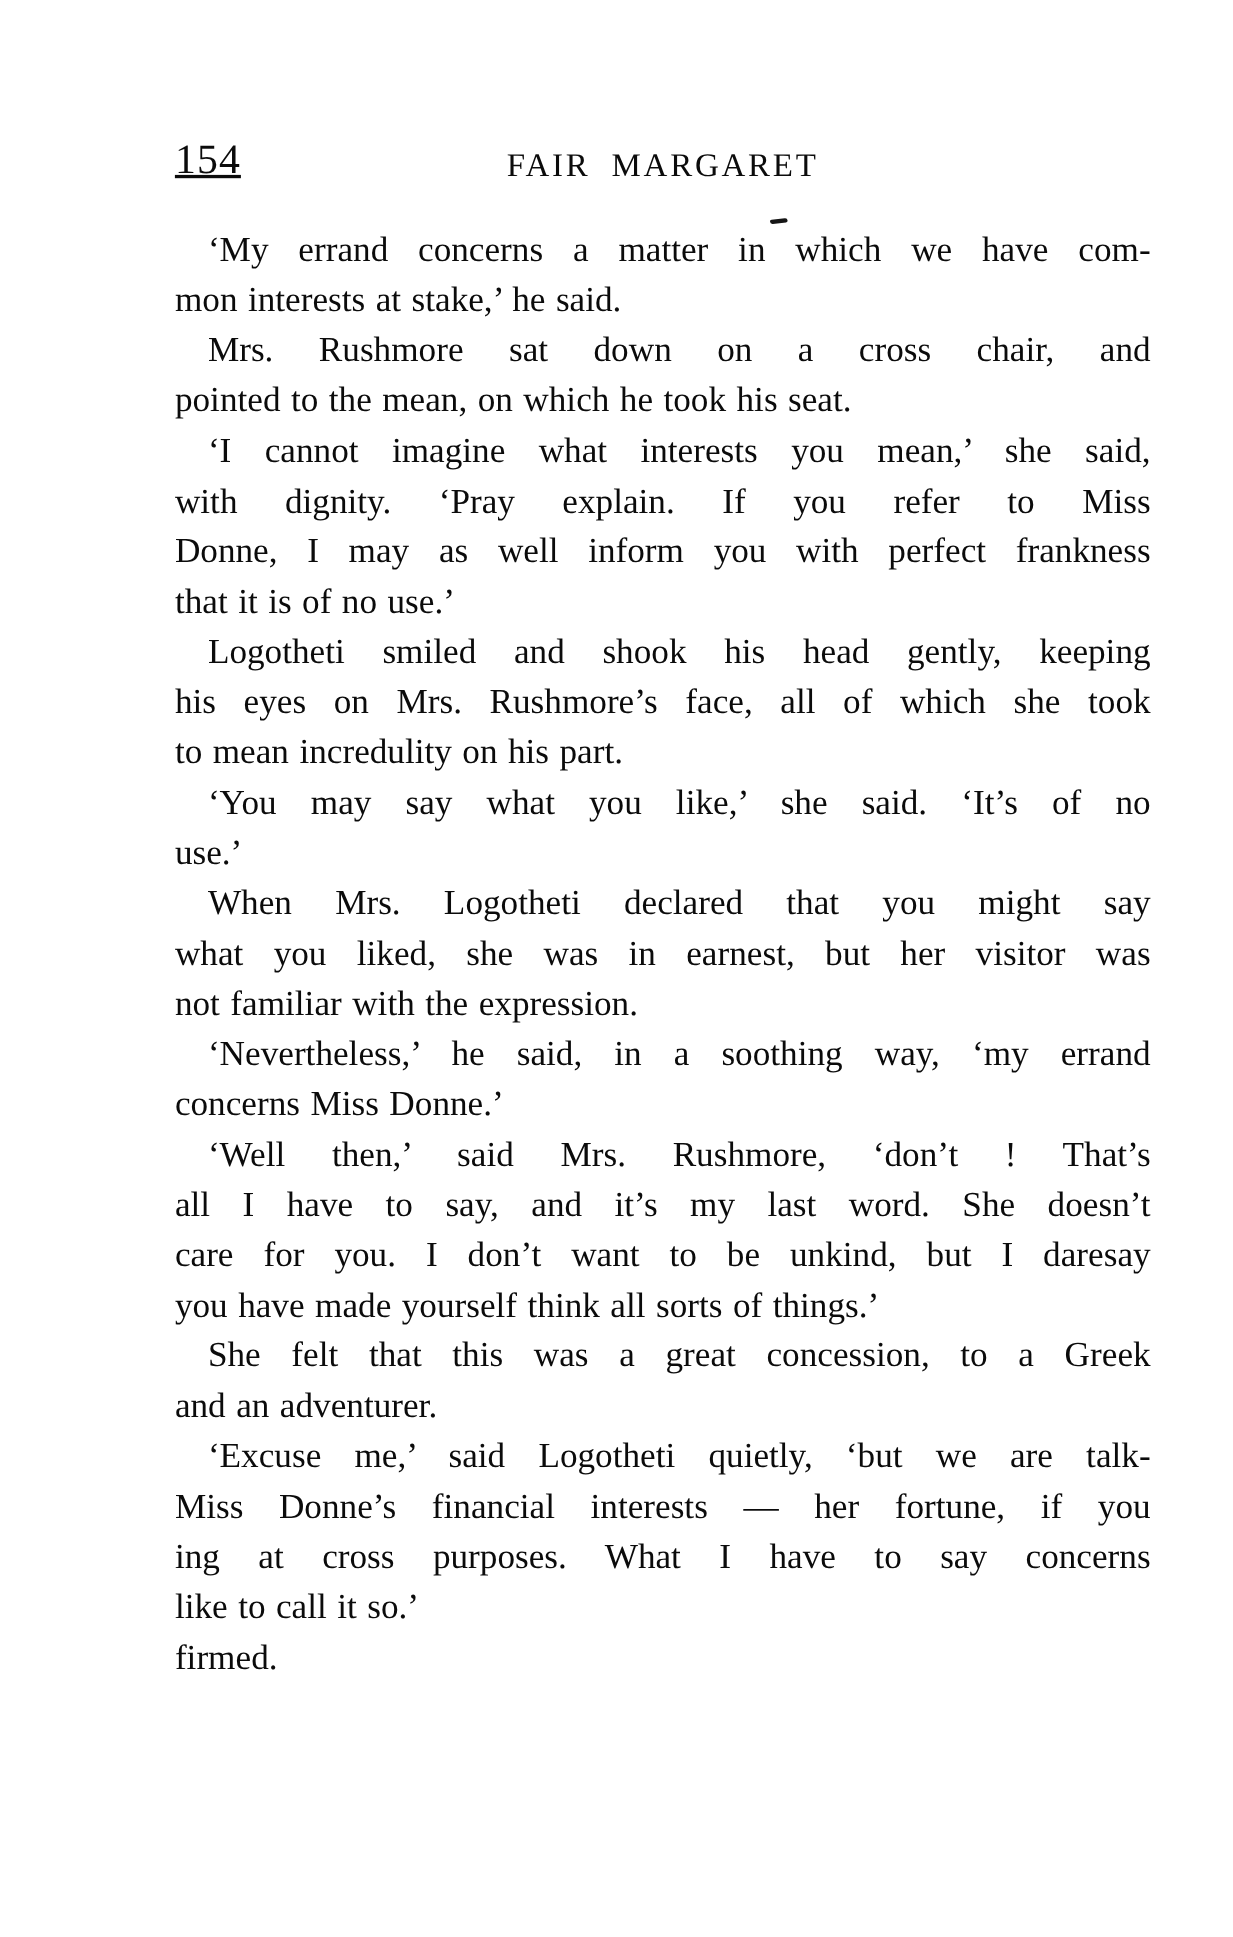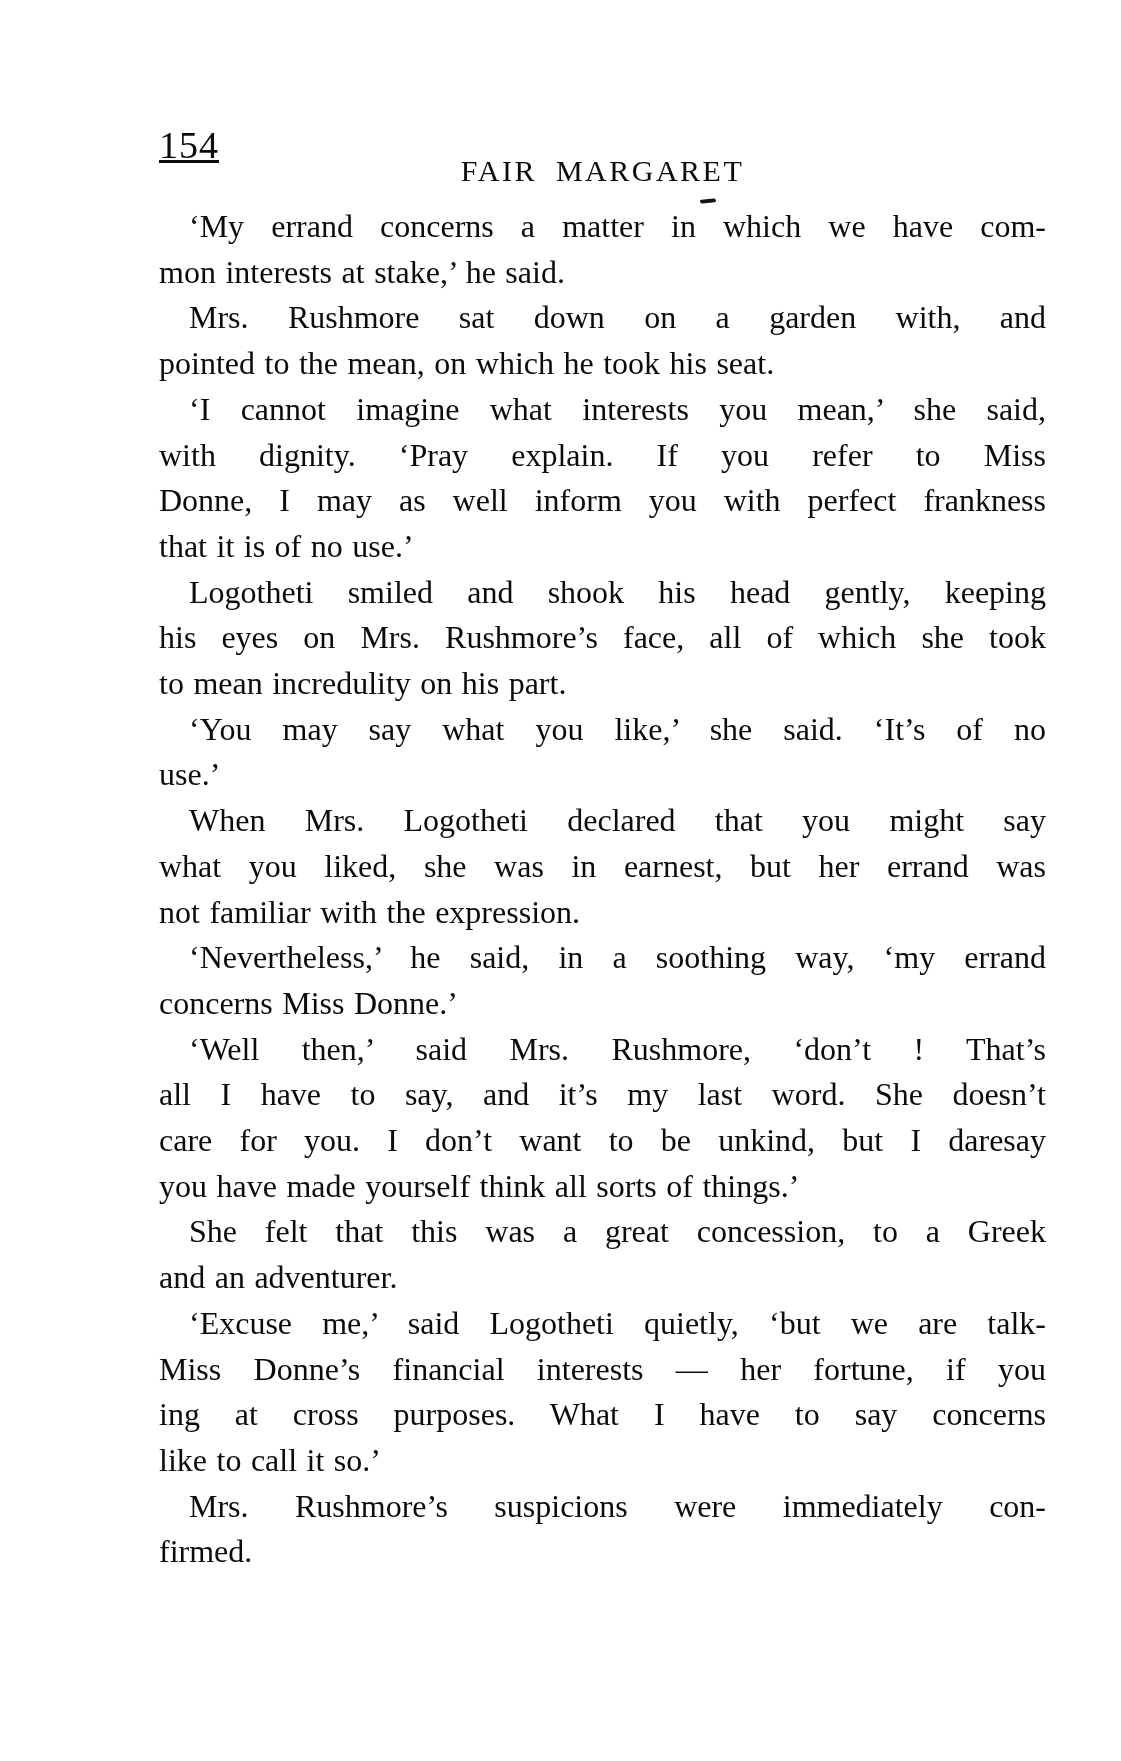--- a/index.html
+++ b/index.html
@@ -28,21 +28,20 @@
   .running-title {
     position: absolute;
     left: 159px;
     top: 136px;
     width: 887px;
     text-align: center;
     font-size: 30px;
     line-height: 1;
     letter-spacing: 2.5px;
     word-spacing: 9px;
-    margin-top: 20px;
   }
   .text-block {
     position: absolute;
     left: 159px;
     top: 204px;
     width: 887px;
     font-size: 32px;
     line-height: 45.7px;
     word-spacing: 1.5px;
   }
@@ -75,41 +74,41 @@
 <div class="page">
   <div class="page-number">154</div>
   <div class="running-title">FAIR MARGARET</div>
   <div class="scan-artifact"></div>
   <div class="text-block">
       <div class="paragraph">
         <div class="line indent">‘My errand concerns a matter in which we have com-</div>
         <div class="line para-end">mon interests at stake,’ he said.</div>
       </div>
       <div class="paragraph">
-        <div class="line indent">Mrs. Rushmore sat down on a garden with, and</div>
+        <div class="line indent">Mrs. Rushmore sat down on a cross chair, and</div>
         <div class="line para-end">pointed to the mean, on which he took his seat.</div>
       </div>
       <div class="paragraph">
         <div class="line indent">‘I cannot imagine what interests you mean,’ she said,</div>
         <div class="line">with dignity.  ‘Pray explain.  If you refer to Miss</div>
         <div class="line">Donne, I may as well inform you with perfect frankness</div>
         <div class="line para-end">that it is of no use.’</div>
       </div>
       <div class="paragraph">
         <div class="line indent">Logotheti smiled and shook his head gently, keeping</div>
         <div class="line">his eyes on Mrs. Rushmore’s face, all of which she took</div>
         <div class="line para-end">to mean incredulity on his part.</div>
       </div>
       <div class="paragraph">
         <div class="line indent">‘You may say what you like,’ she said.  ‘It’s of no</div>
         <div class="line para-end">use.’</div>
       </div>
       <div class="paragraph">
         <div class="line indent">When Mrs. Logotheti declared that you might say</div>
-        <div class="line">what you liked, she was in earnest, but her errand was</div>
+        <div class="line">what you liked, she was in earnest, but her visitor was</div>
         <div class="line para-end">not familiar with the expression.</div>
       </div>
       <div class="paragraph">
         <div class="line indent">‘Nevertheless,’ he said, in a soothing way, ‘my errand</div>
         <div class="line para-end">concerns Miss Donne.’</div>
       </div>
       <div class="paragraph">
         <div class="line indent">‘Well then,’ said Mrs. Rushmore, ‘don’t !  That’s</div>
         <div class="line">all I have to say, and it’s my last word.  She doesn’t</div>
         <div class="line">care for you.  I don’t want to be unkind, but I daresay</div>
@@ -119,17 +118,16 @@
         <div class="line indent">She felt that this was a great concession, to a Greek</div>
         <div class="line para-end">and an adventurer.</div>
       </div>
       <div class="paragraph">
         <div class="line indent">‘Excuse me,’ said Logotheti quietly, ‘but we are talk-</div>
         <div class="line">Miss Donne’s financial interests — her fortune, if you</div>
         <div class="line">ing at cross purposes.  What I have to say concerns</div>
         <div class="line para-end">like to call it so.’</div>
       </div>
       <div class="paragraph">
-        <div class="line indent">Mrs. Rushmore’s suspicions were immediately con-</div>
         <div class="line para-end">firmed.</div>
       </div>
     </div>
 </div>
 
 </body></html>

